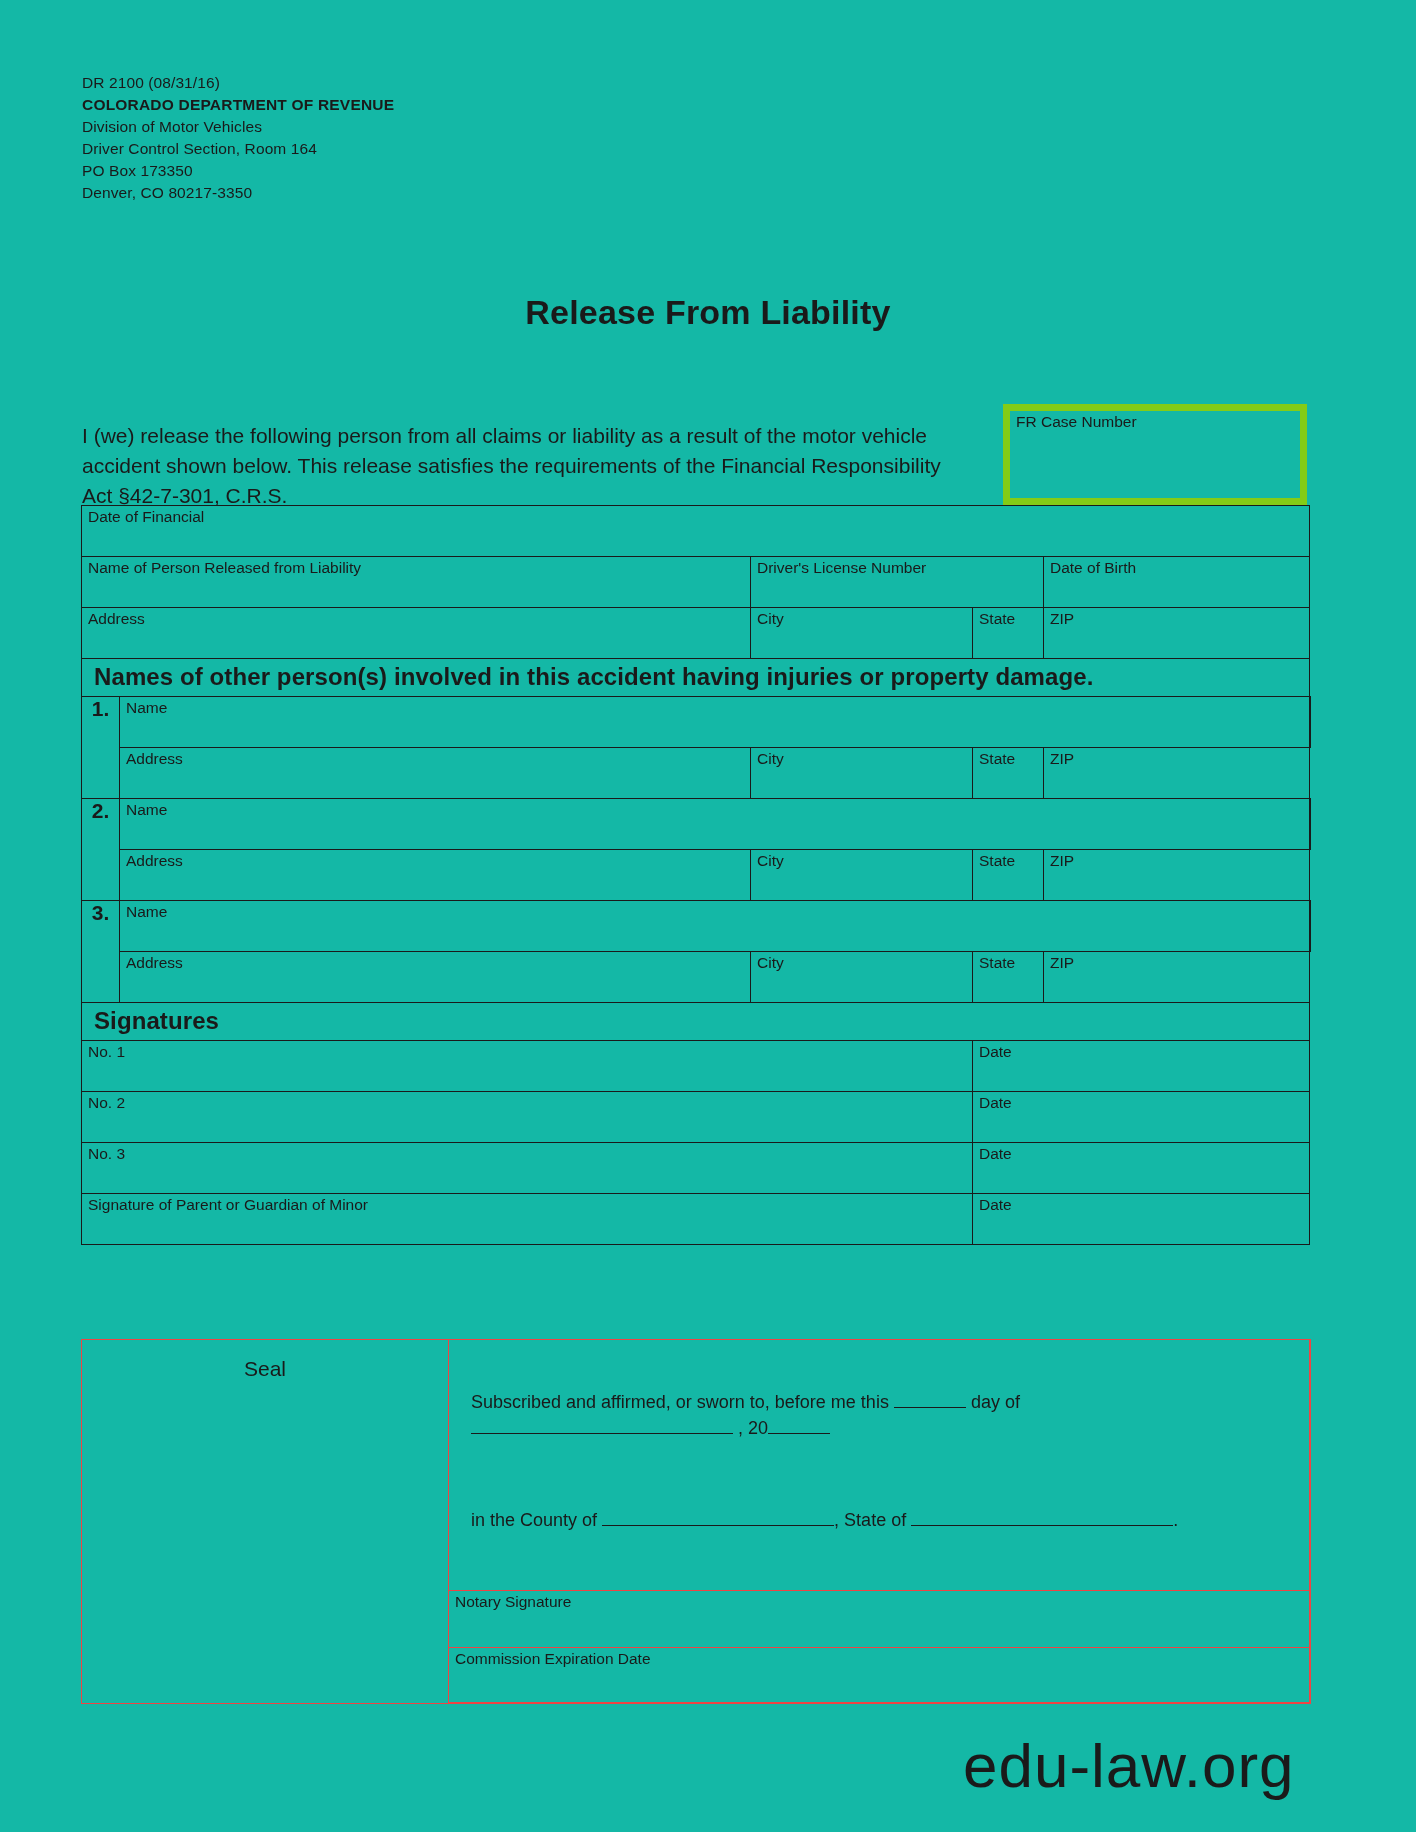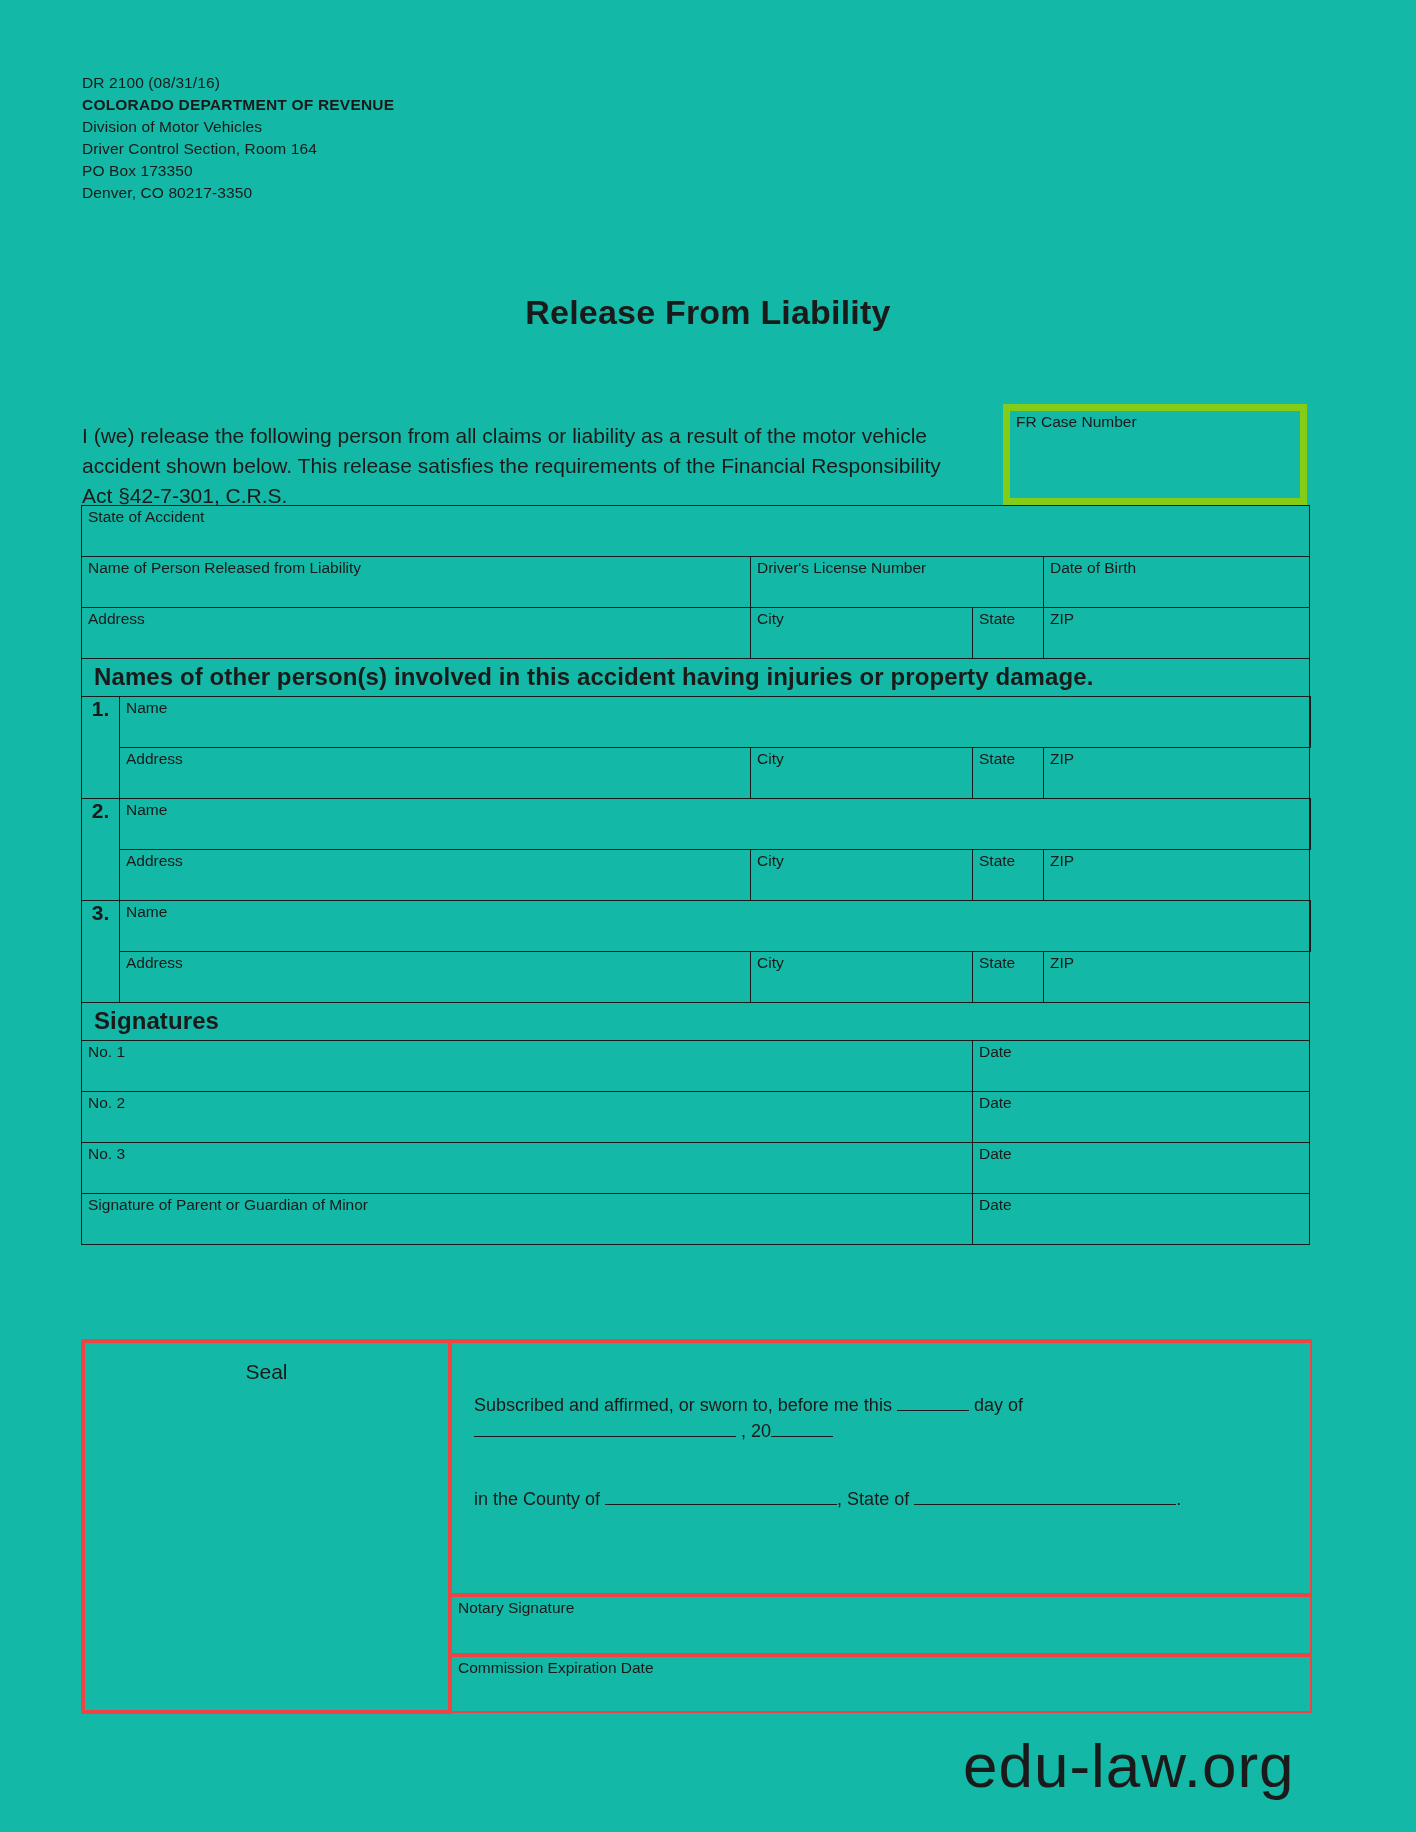--- a/index.html
+++ b/index.html
@@ -123,21 +123,21 @@
   
   .notary-table {
     position: absolute;
     left: 81px;
     top: 1339px;
     width: 1228px;
     border-collapse: collapse;
     table-layout: fixed;
   }
   .notary-table td {
-    border: 4px solid #ef4444;
+    border: 1px solid #ef4444;
     vertical-align: top;
     padding: 0;
     position: relative;
   }
   .seal-cell {
     text-align: center;
     border-left-width: 2px;
     border-bottom-width: 2px;
   }
   .seal-cell .seal-label {
@@ -145,21 +145,21 @@
     font-size: 21px;
     padding-top: 17px;
   }
   .notary-body {
     padding: 0 18px 0 22px;
     font-size: 18px;
     line-height: 1.45;
   }
   .notary-line-1 { margin-top: 49px; }
   .notary-line-2 { }
-  .notary-line-3 { margin-top: 42px; }
+  .notary-line-3 { margin-top: 66px; }
   .ul { text-decoration: none; border-bottom: 1.6px solid #1a1a1a; display: inline-block; }
   .ul-xs { width: 62px; }
   .ul-sm { width: 72px; }
   .ul-lg { width: 232px; }
   .ul-xl { width: 262px; }
 
   
   .watermark {
     position: absolute;
     left: 963px;
@@ -198,21 +198,21 @@
       <col style="width:38px">
       <col style="width:631px">
       <col style="width:222px">
       <col style="width:71px">
       <col style="width:266px">
     </colgroup>
     <tbody>
 
       <tr>
         <td class="row-50 l-thick h-thick r-thick" colspan="5">
-          <span class="cell">State of Accident</span>
+          <span class="cell">Date of Financial</span>
         </td>
       </tr>
 
       <tr>
         <td class="row-50 l-thick" colspan="2">
           <span class="cell">Name of Person Released from Liability</span>
         </td>
         <td class="row-50" colspan="2">
           <span class="cell">Driver's License Number</span>
         </td>

